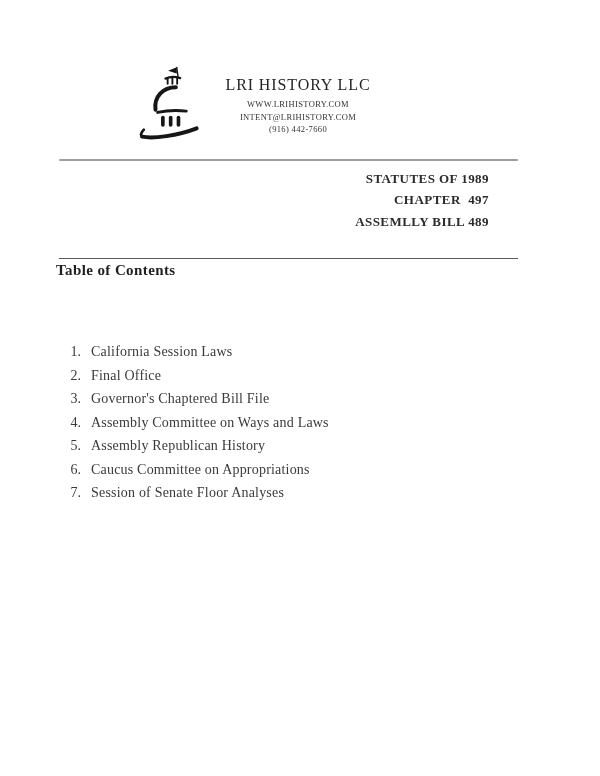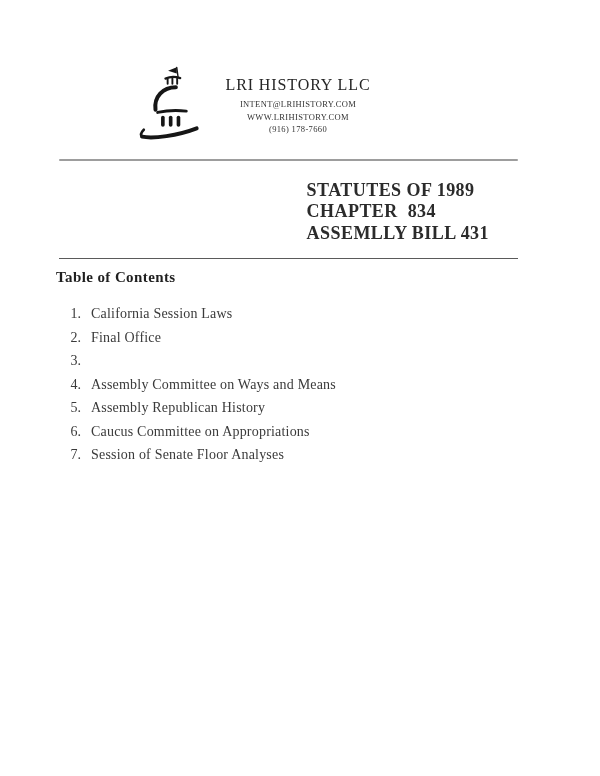--- a/index.html
+++ b/index.html
@@ -61,35 +61,35 @@
     top: 258px;
     width: 459px;
     height: 1px;
     background: #5a5a5a;
   }
 
   
   .statute-block {
     position: absolute;
     right: 111px;
-    top: 180px;
-    text-align: left;
+    top: 168px;
+    text-align: right;
     font-weight: bold;
-    font-size: 18px;
+    font-size: 13px;
     line-height: 21.3px;
     letter-spacing: 0.45px;
     color: #2b2b2b;
   }
   .statute-line { white-space: pre; }
 
   
   .toc-title {
     position: absolute;
     left: 56px;
-    top: 267px;
+    top: 260px;
     font-weight: bold;
     font-size: 15px;
     letter-spacing: 0.4px;
     color: #1f1f1f;
     line-height: 20px;
   }
   .toc-list {
     position: absolute;
     left: 68px;
     top: 305px;
@@ -105,20 +105,21 @@
   }
   .toc-num {
     width: 13px;
     text-align: right;
     flex: 0 0 13px;
   }
   .toc-label {
     margin-left: 10px;
     white-space: nowrap;
     letter-spacing: 0.2px;
+    margin-top: 38px;
   }
 </style>
 </head>
 <body>
 
 <div class="page">
 
   <svg class="logo" viewBox="0 0 90 88" fill="none" stroke="#161616" stroke-linecap="round" stroke-linejoin="round">
 
     <path d="M47 4 L37 8 L47 11 Z" fill="#161616" stroke="none"></path>
@@ -137,53 +138,54 @@
     <path d="M40 62 L40 70.5" stroke-width="4.2"></path>
     <path d="M49 62 L49 70.5" stroke-width="4.2"></path>
 
     <path d="M7 84 Q 4 81 9 76" stroke-width="3"></path>
     <path d="M7 84 C 20 86.5 48 83 70 74.5" stroke-width="4.6"></path>
   </svg>
 
   <div class="letterhead-text">
     <div class="company-name">LRI HISTORY LLC</div>
     <div class="contact-block">
+      <div class="contact-line">WWW.LRIHISTORY.COM</div>
       <div class="contact-line">INTENT@LRIHISTORY.COM</div>
-      <div class="contact-line">WWW.LRIHISTORY.COM</div>
-      <div class="contact-line">(916) 178-7660</div>
+      <div class="contact-line">(916) 442-7660</div>
     </div>
   </div>
 
   <div class="rule-top"></div>
 
   <div class="statute-block">
     <div class="statute-line">STATUTES OF 1989</div>
-    <div class="statute-line">CHAPTER  834</div>
-    <div class="statute-line">ASSEMLLY BILL 431</div>
+    <div class="statute-line">CHAPTER  497</div>
+    <div class="statute-line">ASSEMLLY BILL 489</div>
   </div>
 
   <div class="rule-bottom"></div>
 
   <div class="toc-title">Table of Contents</div>
 
   <div class="toc-list">
     <div class="toc-row">
       <span class="toc-num">1.</span>
       <span class="toc-label">California Session Laws</span>
     </div>
     <div class="toc-row">
       <span class="toc-num">2.</span>
       <span class="toc-label">Final Office</span>
     </div>
     <div class="toc-row">
       <span class="toc-num">3.</span>
+      <span class="toc-label">Governor's Chaptered Bill File</span>
     </div>
     <div class="toc-row">
       <span class="toc-num">4.</span>
-      <span class="toc-label">Assembly Committee on Ways and Means</span>
+      <span class="toc-label">Assembly Committee on Ways and Laws</span>
     </div>
     <div class="toc-row">
       <span class="toc-num">5.</span>
       <span class="toc-label">Assembly Republican History</span>
     </div>
     <div class="toc-row">
       <span class="toc-num">6.</span>
       <span class="toc-label">Caucus Committee on Appropriations</span>
     </div>
     <div class="toc-row">

